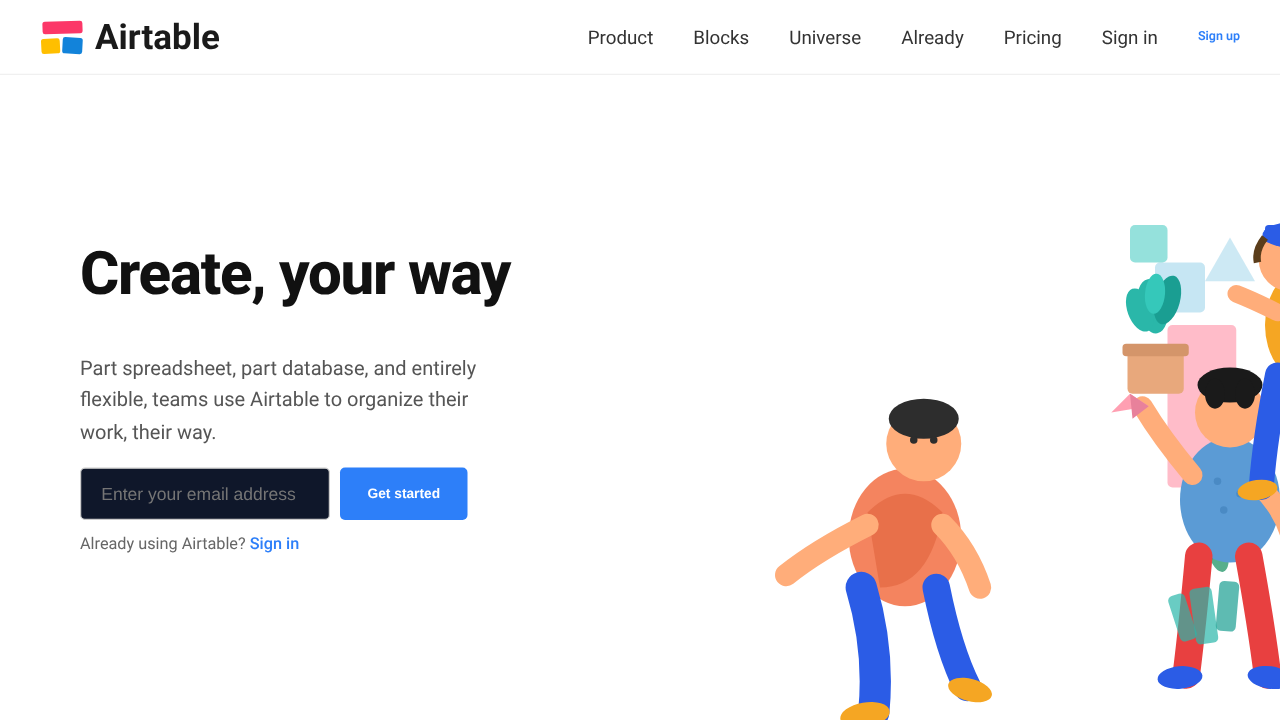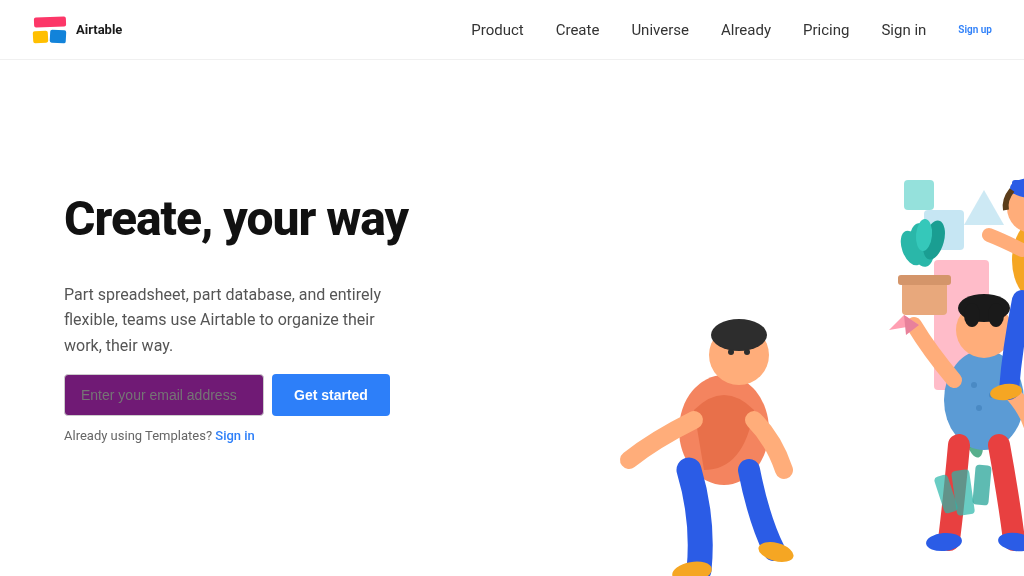--- a/index.html
+++ b/index.html
@@ -23,21 +23,21 @@
       z-index: 10;
       background: #fff;
     }
     .logo-area {
       display: flex;
       align-items: center;
       gap: 8px;
       text-decoration: none;
     }
     .logo-text {
-      font-size: 13px;
+      font-size: 28px;
       font-weight: 700;
       color: #1a1a1a;
     }
     .nav-links {
       display: flex;
       align-items: center;
       gap: 32px;
       margin-left: auto;
     }
     .nav-link {
@@ -99,30 +99,30 @@
     }
 
     .email-input {
       padding: 12px 16px;
       border: 1px solid #ccc;
       border-radius: 4px;
       font-size: 14px;
       color: #999;
       width: 200px;
       outline: none;
-      background: #701a75;
+      background: #0f172a;
     }
 
     .get-started-btn {
       padding: 12px 22px;
       background: #2d7ff9;
       color: #fff;
       border: none;
       border-radius: 4px;
-      font-size: 14px;
+      font-size: 11px;
       font-weight: 700;
       cursor: pointer;
       white-space: nowrap;
     }
 
     .signin-note {
       font-size: 13px;
       color: #666;
     }
     .signin-note a {
@@ -159,39 +159,39 @@
 
     <rect x="1" y="16" width="15" height="12" rx="2" fill="#FFBF00" transform="rotate(-3, 8, 22)"></rect>
 
     <rect x="18" y="15" width="16" height="13" rx="2" fill="#1283DA" transform="rotate(3, 26, 21)"></rect>
   </svg>
       <span class="logo-text">Airtable</span>
   </a>
 
   <div class="nav-links">
     <a class="nav-link" href="#">Product</a>
-    <a class="nav-link" href="#">Create</a>
+    <a class="nav-link" href="#">Blocks</a>
     <a class="nav-link" href="#">Universe</a>
     <a class="nav-link" href="#">Already</a>
     <a class="nav-link" href="#">Pricing</a>
     <span class="nav-signin">Sign in</span>
     <a class="nav-signup" href="#">Sign up</a>
   </div>
 </nav>
 
 <section class="hero">
   <div class="hero-text">
     <h1 class="hero-title">Create, your way</h1>
     <p class="hero-subtitle">Part spreadsheet, part database, and entirely flexible, teams use Airtable to organize their work, their way.</p>
     <div class="email-form">
       <input class="email-input" type="email" placeholder="Enter your email address" style="">
       <button class="get-started-btn">Get started</button>
     </div>
     <p class="signin-note">
-      <span>Already using Templates?</span>
+      <span>Already using Airtable?</span>
       <a href="#">Sign in</a>
     </p>
   </div>
 
   <div class="hero-illustration">
     <svg viewBox="0 0 580 516" xmlns="http://www.w3.org/2000/svg" class="illustration-svg">
 
       <rect x="490" y="200" width="55" height="130" rx="4" fill="#FF9FB2" opacity="0.7"></rect>
 
       <rect x="480" y="150" width="40" height="40" rx="4" fill="#B8E0F0" opacity="0.8"></rect>

